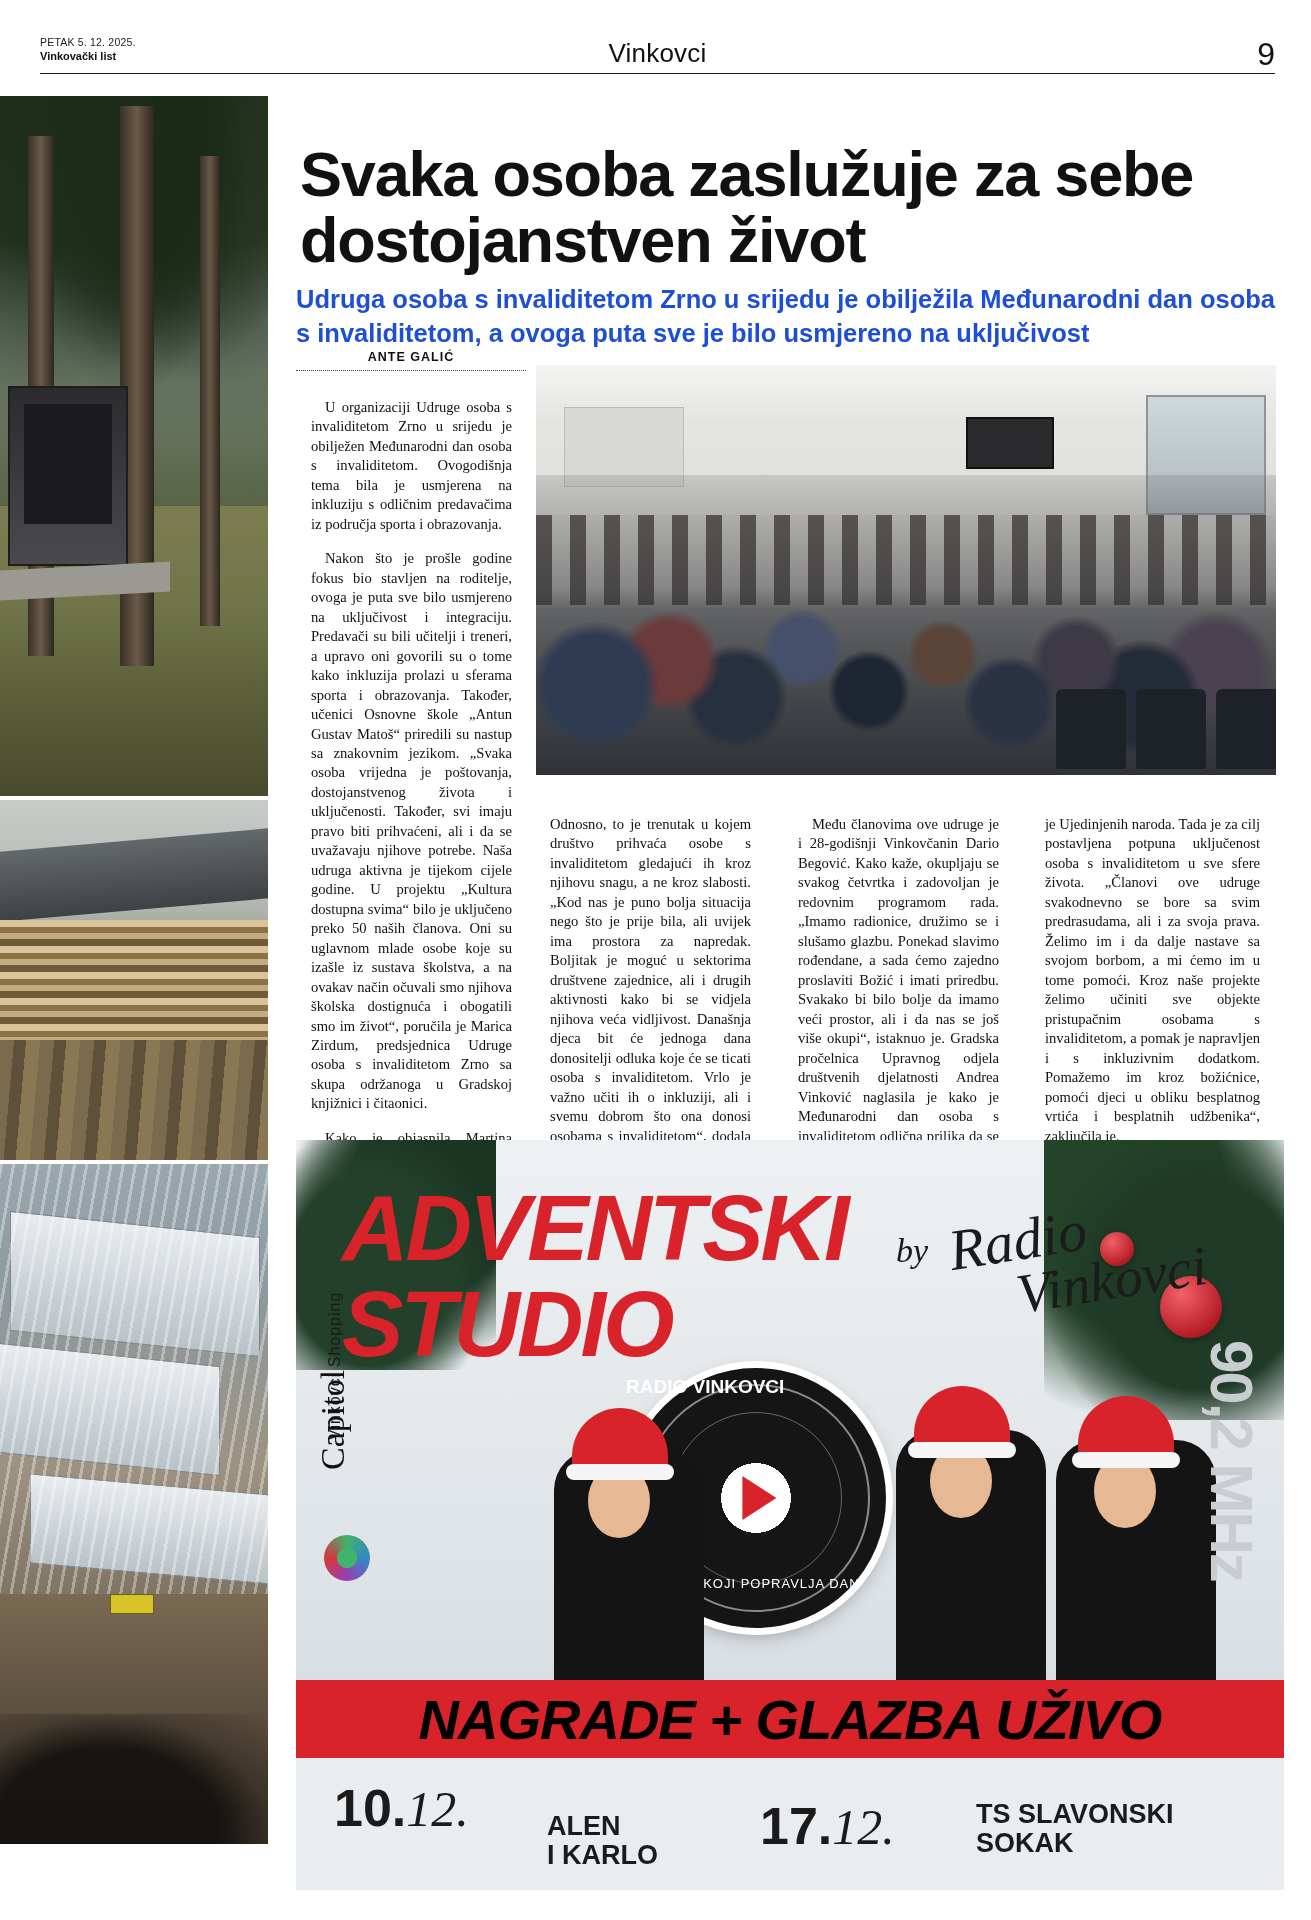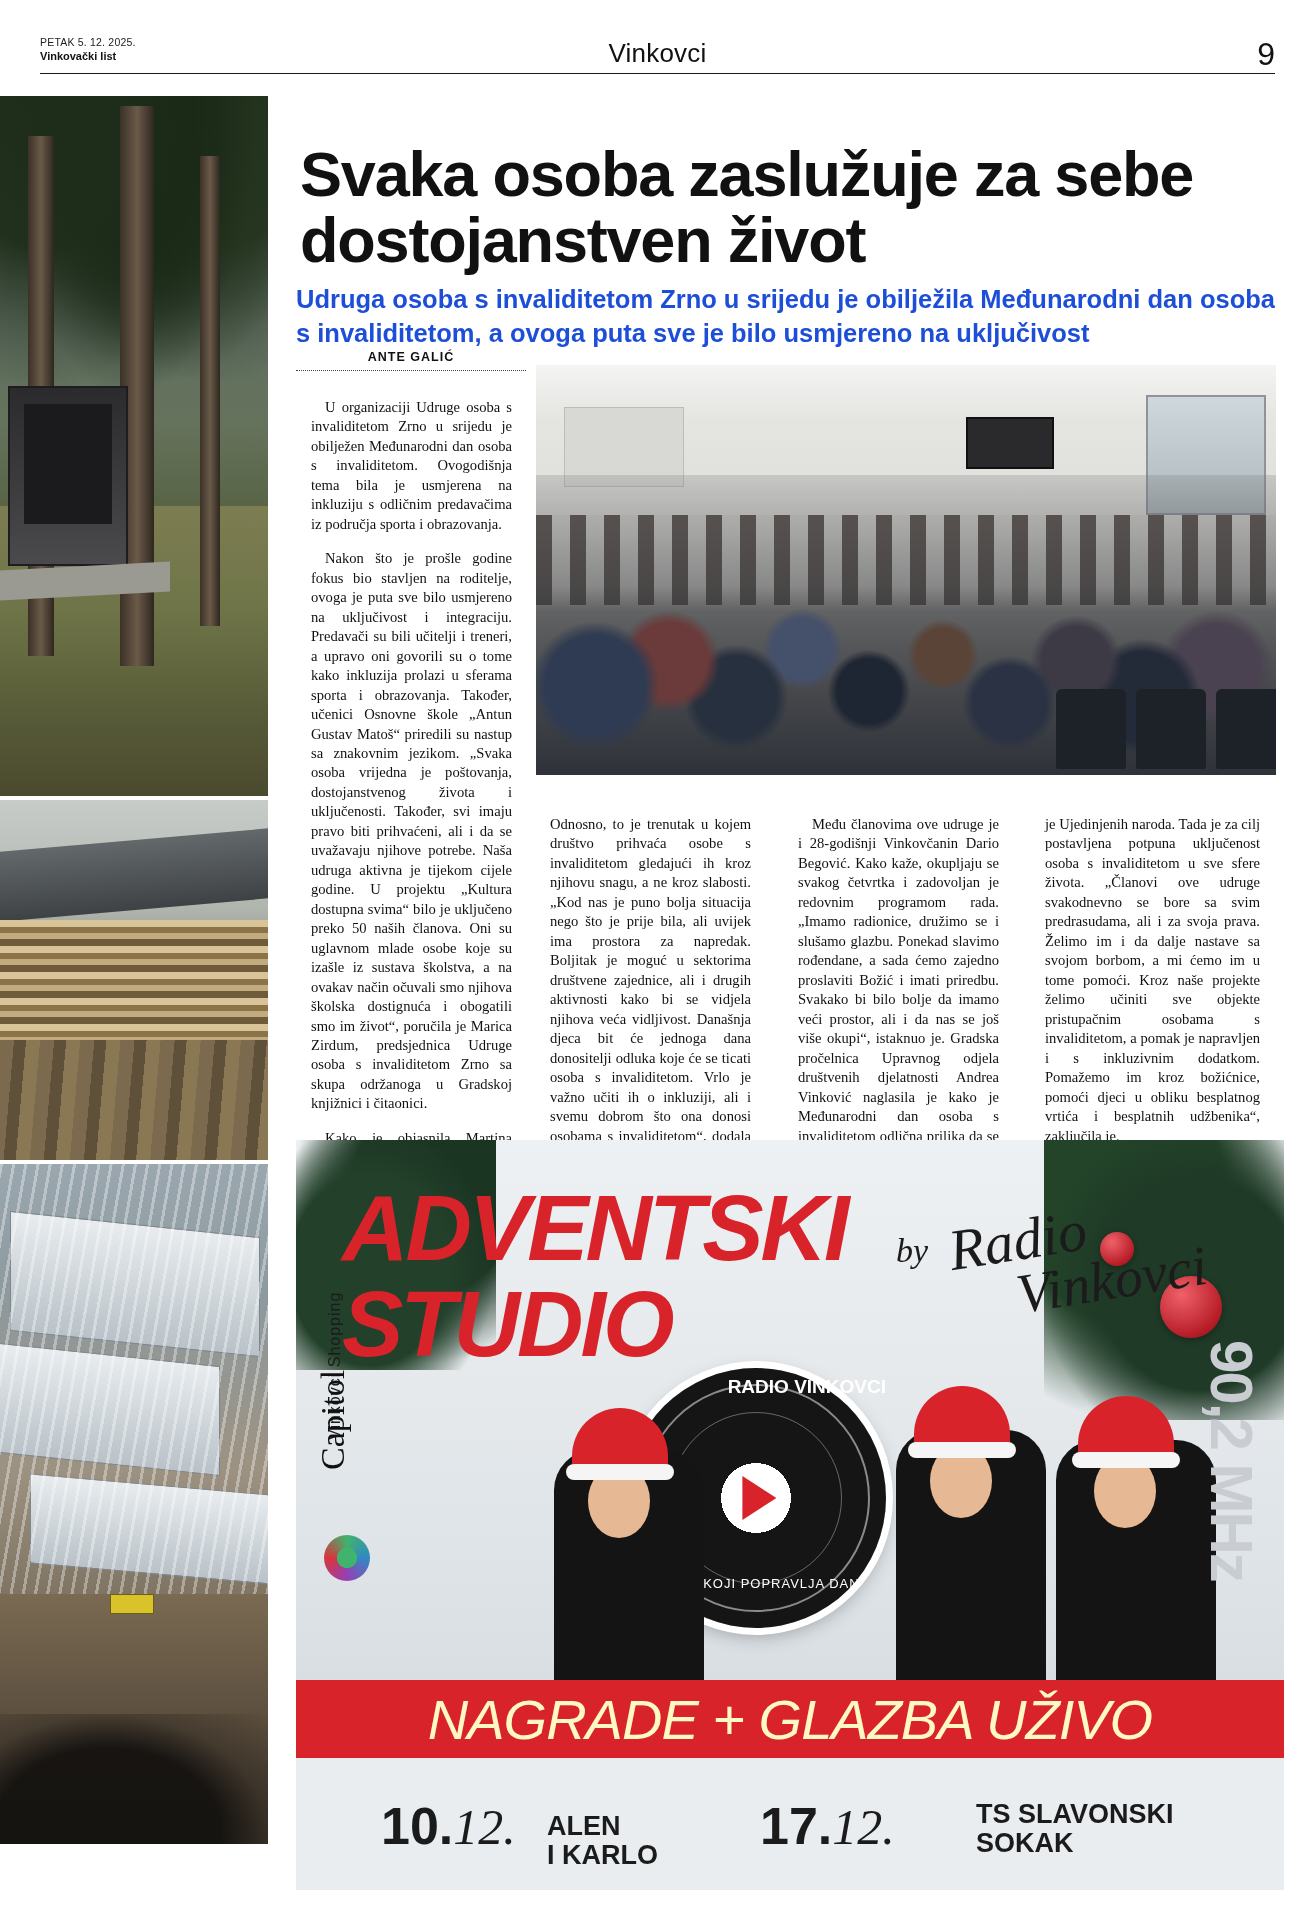--- a/index.html
+++ b/index.html
@@ -193,21 +193,21 @@
                  conic-gradient(from 0deg,#2fae5f,#1f7fc0,#8e2fae,#d8232a,#2fae5f);
       border-radius:50%; opacity:.9; }
 
   .ad-disc { position:absolute; left:330px; top:228px; width:260px; height:260px; border-radius:50%;
       background:radial-gradient(circle at 50% 50%, #ffffff 0 19%, #151515 19% 100%);
       box-shadow:0 0 0 7px #fff, 0 6px 20px rgba(0,0,0,.35); }
   .ad-disc .play { position:absolute; left:50%; top:50%; width:0; height:0; transform:translate(-40%,-50%);
       border-left:34px solid #d8232a; border-top:22px solid transparent; border-bottom:22px solid transparent; }
   .ad-disc .ring1 { position:absolute; inset:16px; border-radius:50%; border:2px solid rgba(255,255,255,.5); }
   .ad-disc .ring2 { position:absolute; inset:44px; border-radius:50%; border:1px solid rgba(255,255,255,.35); }
-  .ad-disc-top { position:absolute; left:330px; top:236px; width:260px; text-align:right;
+  .ad-disc-top { position:absolute; left:330px; top:236px; width:260px; text-align:left;
       font-family:"Liberation Sans", sans-serif; font-weight:bold; font-size:19px; color:#fff; }
   .ad-disc-bot { position:absolute; left:330px; top:436px; width:260px; text-align:center;
       font-family:"Liberation Sans", sans-serif; font-size:13px; color:#fff; letter-spacing:1px; }
   .ad-disc-mid { position:absolute; left:330px; top:396px; width:260px; 
       font-family:"Liberation Sans", sans-serif; font-size:11px; color:#fff; }
 
   .ad-person { position:absolute; bottom:210px; background:#141414; border-radius:40px 40px 0 0; }
   .p1 { left:258px; width:150px; height:230px; }
   .p2 { left:600px; width:150px; height:250px; }
   .p3 { left:760px; width:160px; height:240px; }
@@ -216,29 +216,29 @@
   .s1 { left:276px; bottom:418px; } .s2 { left:618px; bottom:440px; } .s3 { left:782px; bottom:430px; }
   .face { position:absolute; width:62px; height:74px; background:#e7b894; border-radius:31px/37px; }
   .f1 { left:292px; bottom:352px; } .f2 { left:634px; bottom:372px; } .f3 { left:798px; bottom:362px; }
 
   .ad-mhz { position:absolute; right:18px; top:200px;
       font-family:"Liberation Sans", sans-serif; font-weight:bold; font-size:60px; color:#c9ccd0;
       writing-mode:vertical-rl; letter-spacing:-2px; }
 
   .ad-banner { position:absolute; left:0; right:0; bottom:132px; height:78px; background:#d8232a;
       display:flex; align-items:center; justify-content:center; }
-  .ad-banner span { font-family:"Liberation Sans", sans-serif; font-weight:normal; font-style:italic;
-      font-size:56px; color:#fef9c3; letter-spacing:-1px; }
+  .ad-banner span { font-family:"Liberation Sans", sans-serif; font-weight:bold; font-style:italic;
+      font-size:56px; color:#000000; letter-spacing:-1px; }
 
   .ad-bottom { position:absolute; left:0; right:0; bottom:0; height:132px; background:#e9edf0; }
   .ad-date { position:absolute; font-family:"Liberation Sans", sans-serif; font-weight:bold;
       font-size:52px; color:#1b1b1b; }
   .ad-date .big { font-size:52px; }
   .ad-date .thin { font-family:"Liberation Serif", serif; font-weight:normal; font-style:italic; font-size:50px; }
-  .d1 { left:38px; bottom:34px;margin-left:47px; }
+  .d1 { left:38px; bottom:52px; }
   .d2 { left:464px; bottom:34px; }
   .ad-act { position:absolute; font-family:"Liberation Sans", sans-serif; font-weight:bold;
       font-size:27px; line-height:1.08; color:#1b1b1b; }
   .a1 { left:240px; bottom:20px;margin-left:11px; }
   .a2 { left:680px; bottom:32px; }
 </style>
 </head>
 <body>
 
 <div class="page">

